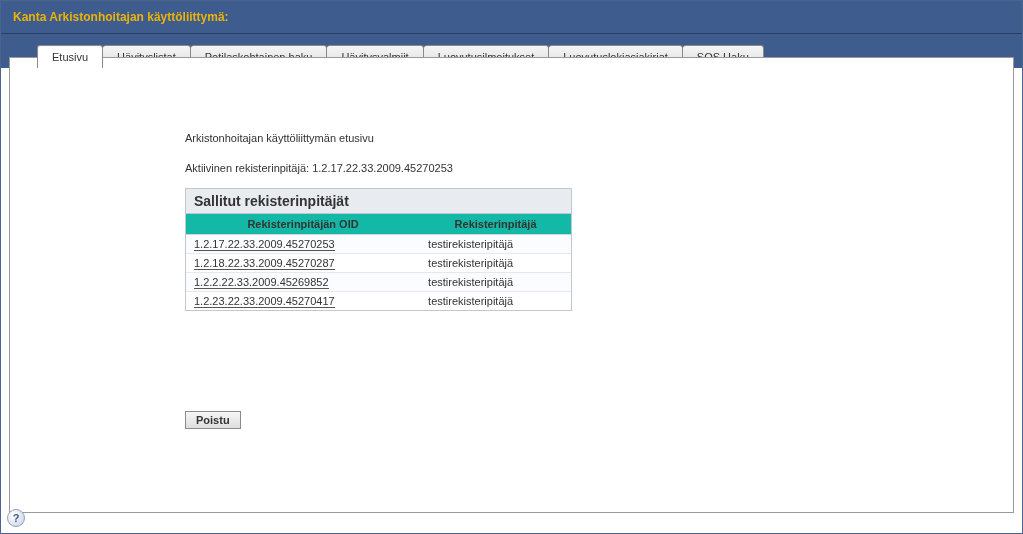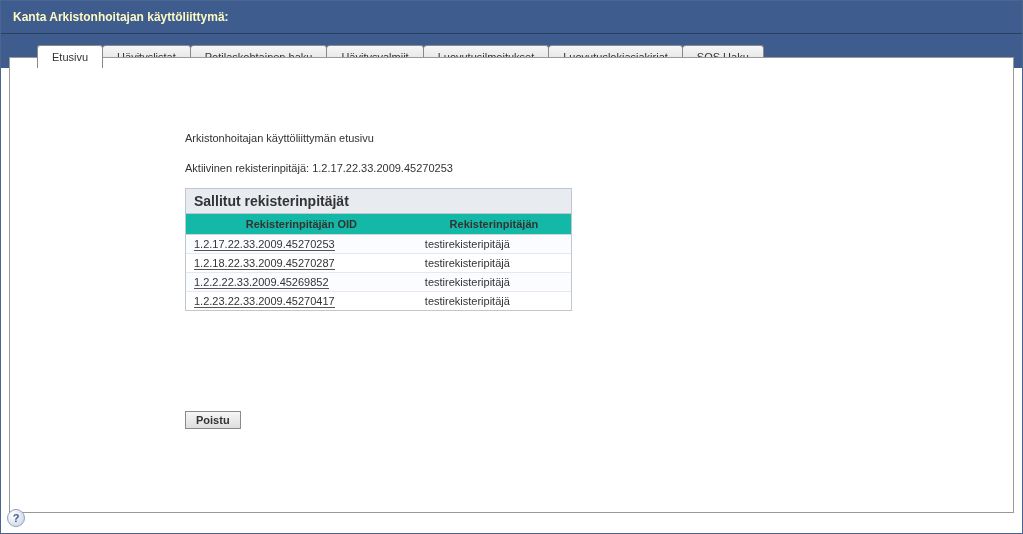--- a/index.html
+++ b/index.html
@@ -1,17 +1,17 @@
 <!DOCTYPE html>
 <html><head>
 <meta charset="utf-8">
 <style>
   html,body{margin:0;padding:0;font-family:Verdana,Arial,sans-serif;font-size:11px;color:#333;background:#fff;}
   .outer{width:1023px;height:534px;box-sizing:border-box;border:1px solid #4a6690;background:#fff;position:relative;}
-  .titlebar{height:32px;background:#3e5c8d;color:#fef9c3;font-weight:bold;font-size:12px;line-height:32px;padding-left:12px;border-bottom:1px solid #2b3f63;}
+  .titlebar{height:32px;background:#3e5c8d;color:#eab308;font-weight:bold;font-size:12px;line-height:32px;padding-left:12px;border-bottom:1px solid #2b3f63;}
   .tabs{display:flex;align-items:flex-end;padding:8px 0 0 36px;background:#3e5c8d;height:26px;}
   .tab{display:inline-flex;align-items:center;height:22px;padding:0 14px;margin-right:0;border:1px solid #8a8a8a;border-bottom:none;background:linear-gradient(#f6f6f6,#dcdcdc);color:#333;font-size:11px;cursor:pointer;border-top-left-radius:3px;border-top-right-radius:3px;}
   .tab+.tab{border-left:none;}
   .tab.active{background:#fff;font-weight:normal;position:relative;z-index:2;}
   .tab.active::after{content:"";position:absolute;left:0;right:0;bottom:-1px;height:2px;background:#fff;}
   .content-wrap{border:1px solid #999;background:#fff;margin:0 8px 8px 8px;position:absolute;left:0;right:0;top:56px;bottom:12px;}
   .content{padding:40px 0 0 175px;}
   .heading{font-size:11px;margin-bottom:18px;margin-top:34px;}
   .active-reg{font-size:11px;margin-bottom:14px;}
   .panel{border:1px solid #bfc7d0;width:385px;}
@@ -52,21 +52,21 @@
       <div class="active-reg">
         <span>Aktiivinen rekisterinpitäjä: </span><span>1.2.17.22.33.2009.45270253</span>
       </div>
 
       <div class="panel">
         <div class="panel-title">Sallitut rekisterinpitäjät</div>
         <table>
           <thead>
             <tr>
               <th>Rekisterinpitäjän OID</th>
-              <th>Rekisterinpitäjän</th>
+              <th>Rekisterinpitäjä</th>
             </tr>
           </thead>
           <tbody>
             <tr>
               <td><span class="oid">1.2.17.22.33.2009.45270253</span></td>
               <td>testirekisteripitäjä</td>
             </tr>
             <tr>
               <td><span class="oid">1.2.18.22.33.2009.45270287</span></td>
               <td>testirekisteripitäjä</td>

